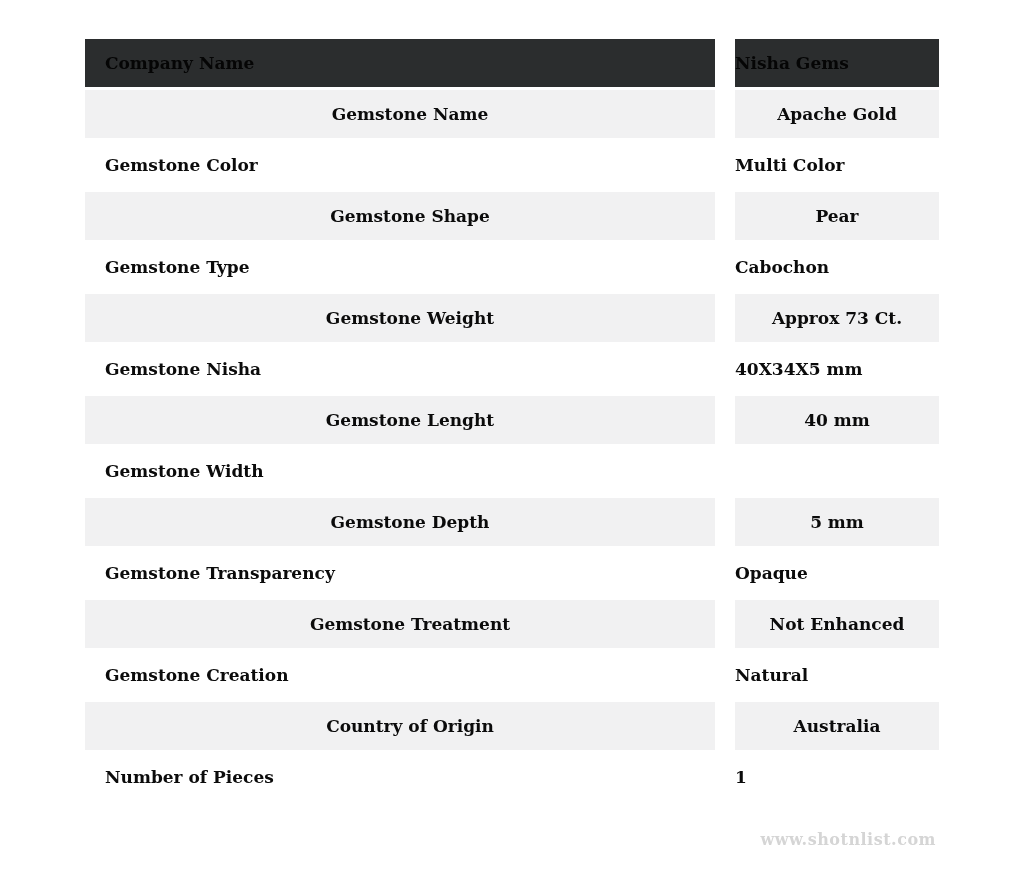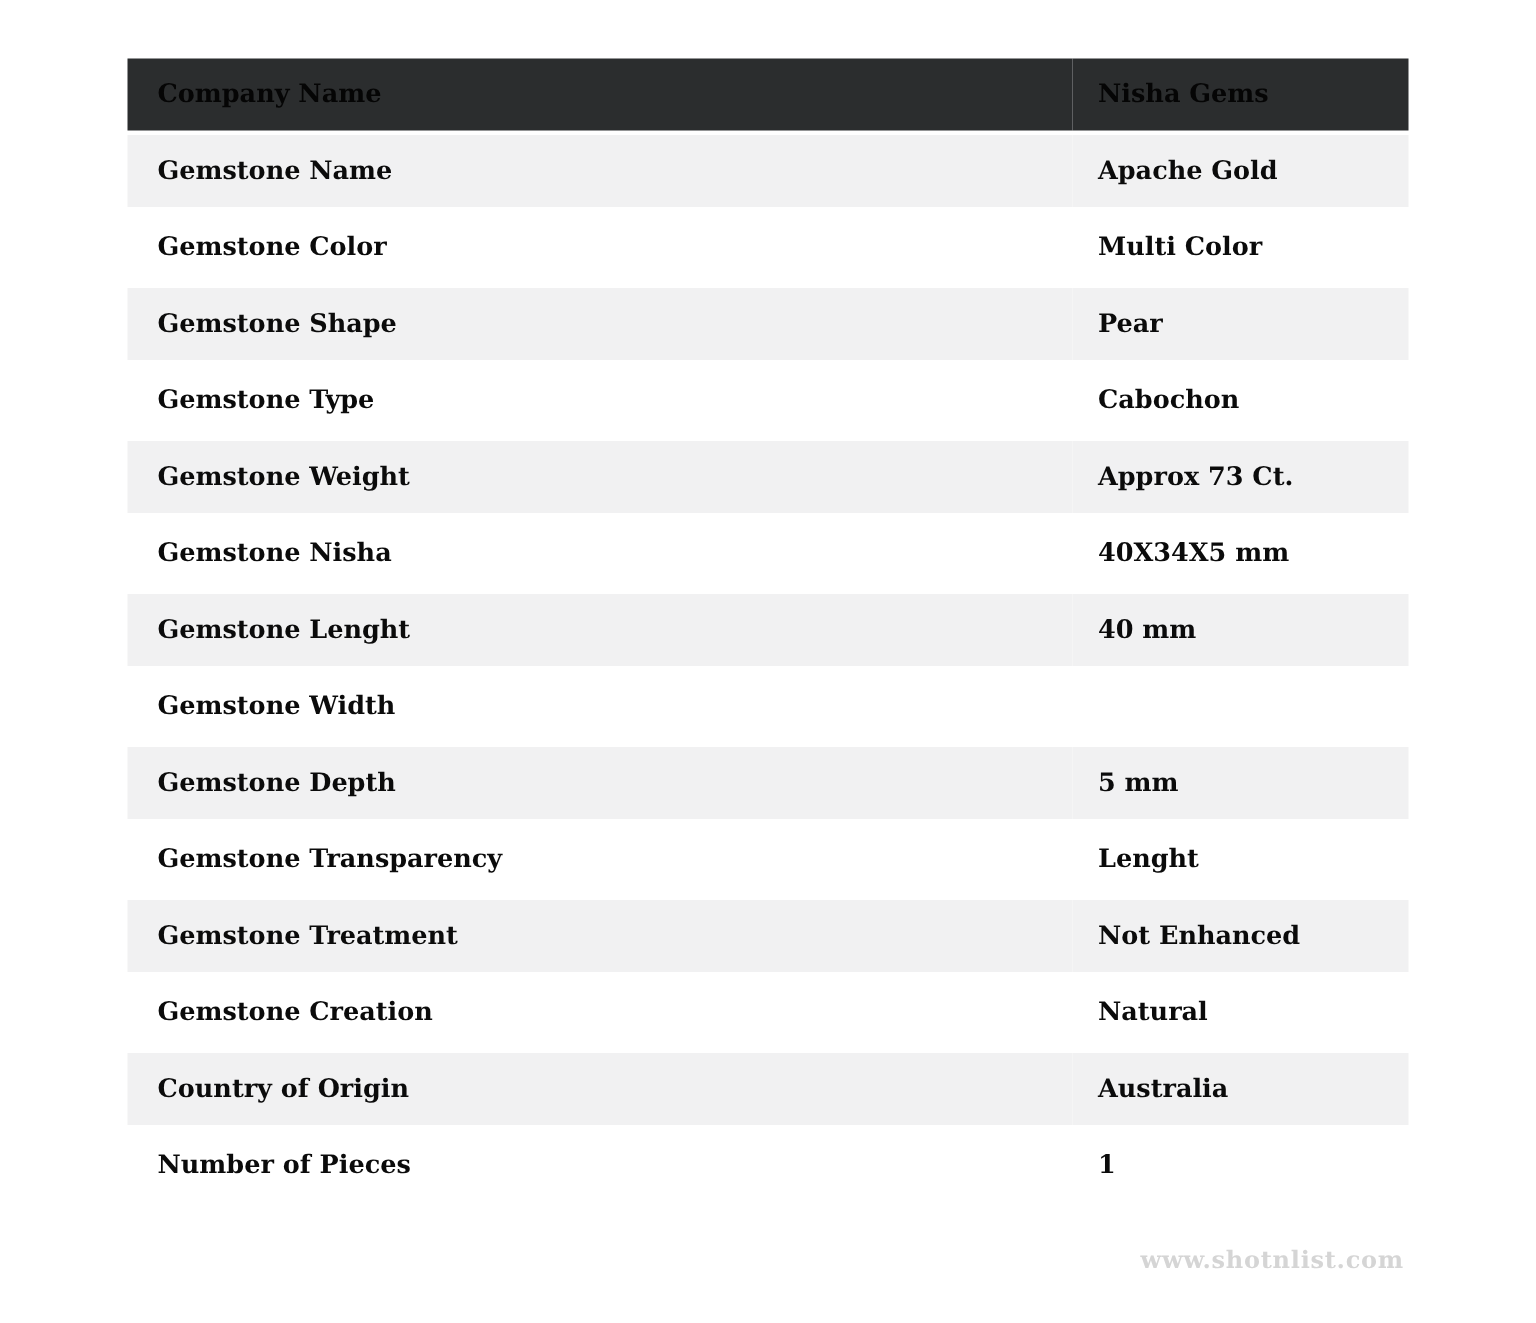--- a/index.html
+++ b/index.html
@@ -33,28 +33,27 @@
     align-items: center;
     font-size: 17px;
     font-weight: 700;
     color: var(--text-color);
     white-space: nowrap;
     overflow: hidden;
   }
   .label-cell {
     width: 630px;
     padding-left: 20px;
-    margin-right: 0; 
+    margin-right: 20px; 
   }
   .value-cell {
     flex: 1;
-    padding-left: 17px;
   }
   .header-row .cell { background: var(--header-bg); color: #050505; }
-  .row.alt .cell    { background: var(--row-alt-bg); }
+  .row.alt .cell    { background: var(--row-alt-bg); justify-content: center; }
   .row.plain .cell  { background: #ffffff; }
   .watermark {
     position: absolute;
     top: 830px;
     right: 88px;
     font-size: 16px;
     font-weight: 700;
     color: var(--watermark-color);
     letter-spacing: 0.5px;
     margin-left: 17px;
@@ -144,21 +143,21 @@
           </div>
           <div class="cell value-cell">
             <span>5 mm</span>
           </div>
         </div>
         <div class="row plain">
           <div class="cell label-cell">
             <span>Gemstone Transparency</span>
           </div>
           <div class="cell value-cell">
-            <span>Lenght</span>
+            <span>Opaque</span>
           </div>
         </div>
         <div class="row alt">
           <div class="cell label-cell">
             <span>Gemstone Treatment</span>
           </div>
           <div class="cell value-cell">
             <span>Not Enhanced</span>
           </div>
         </div>

